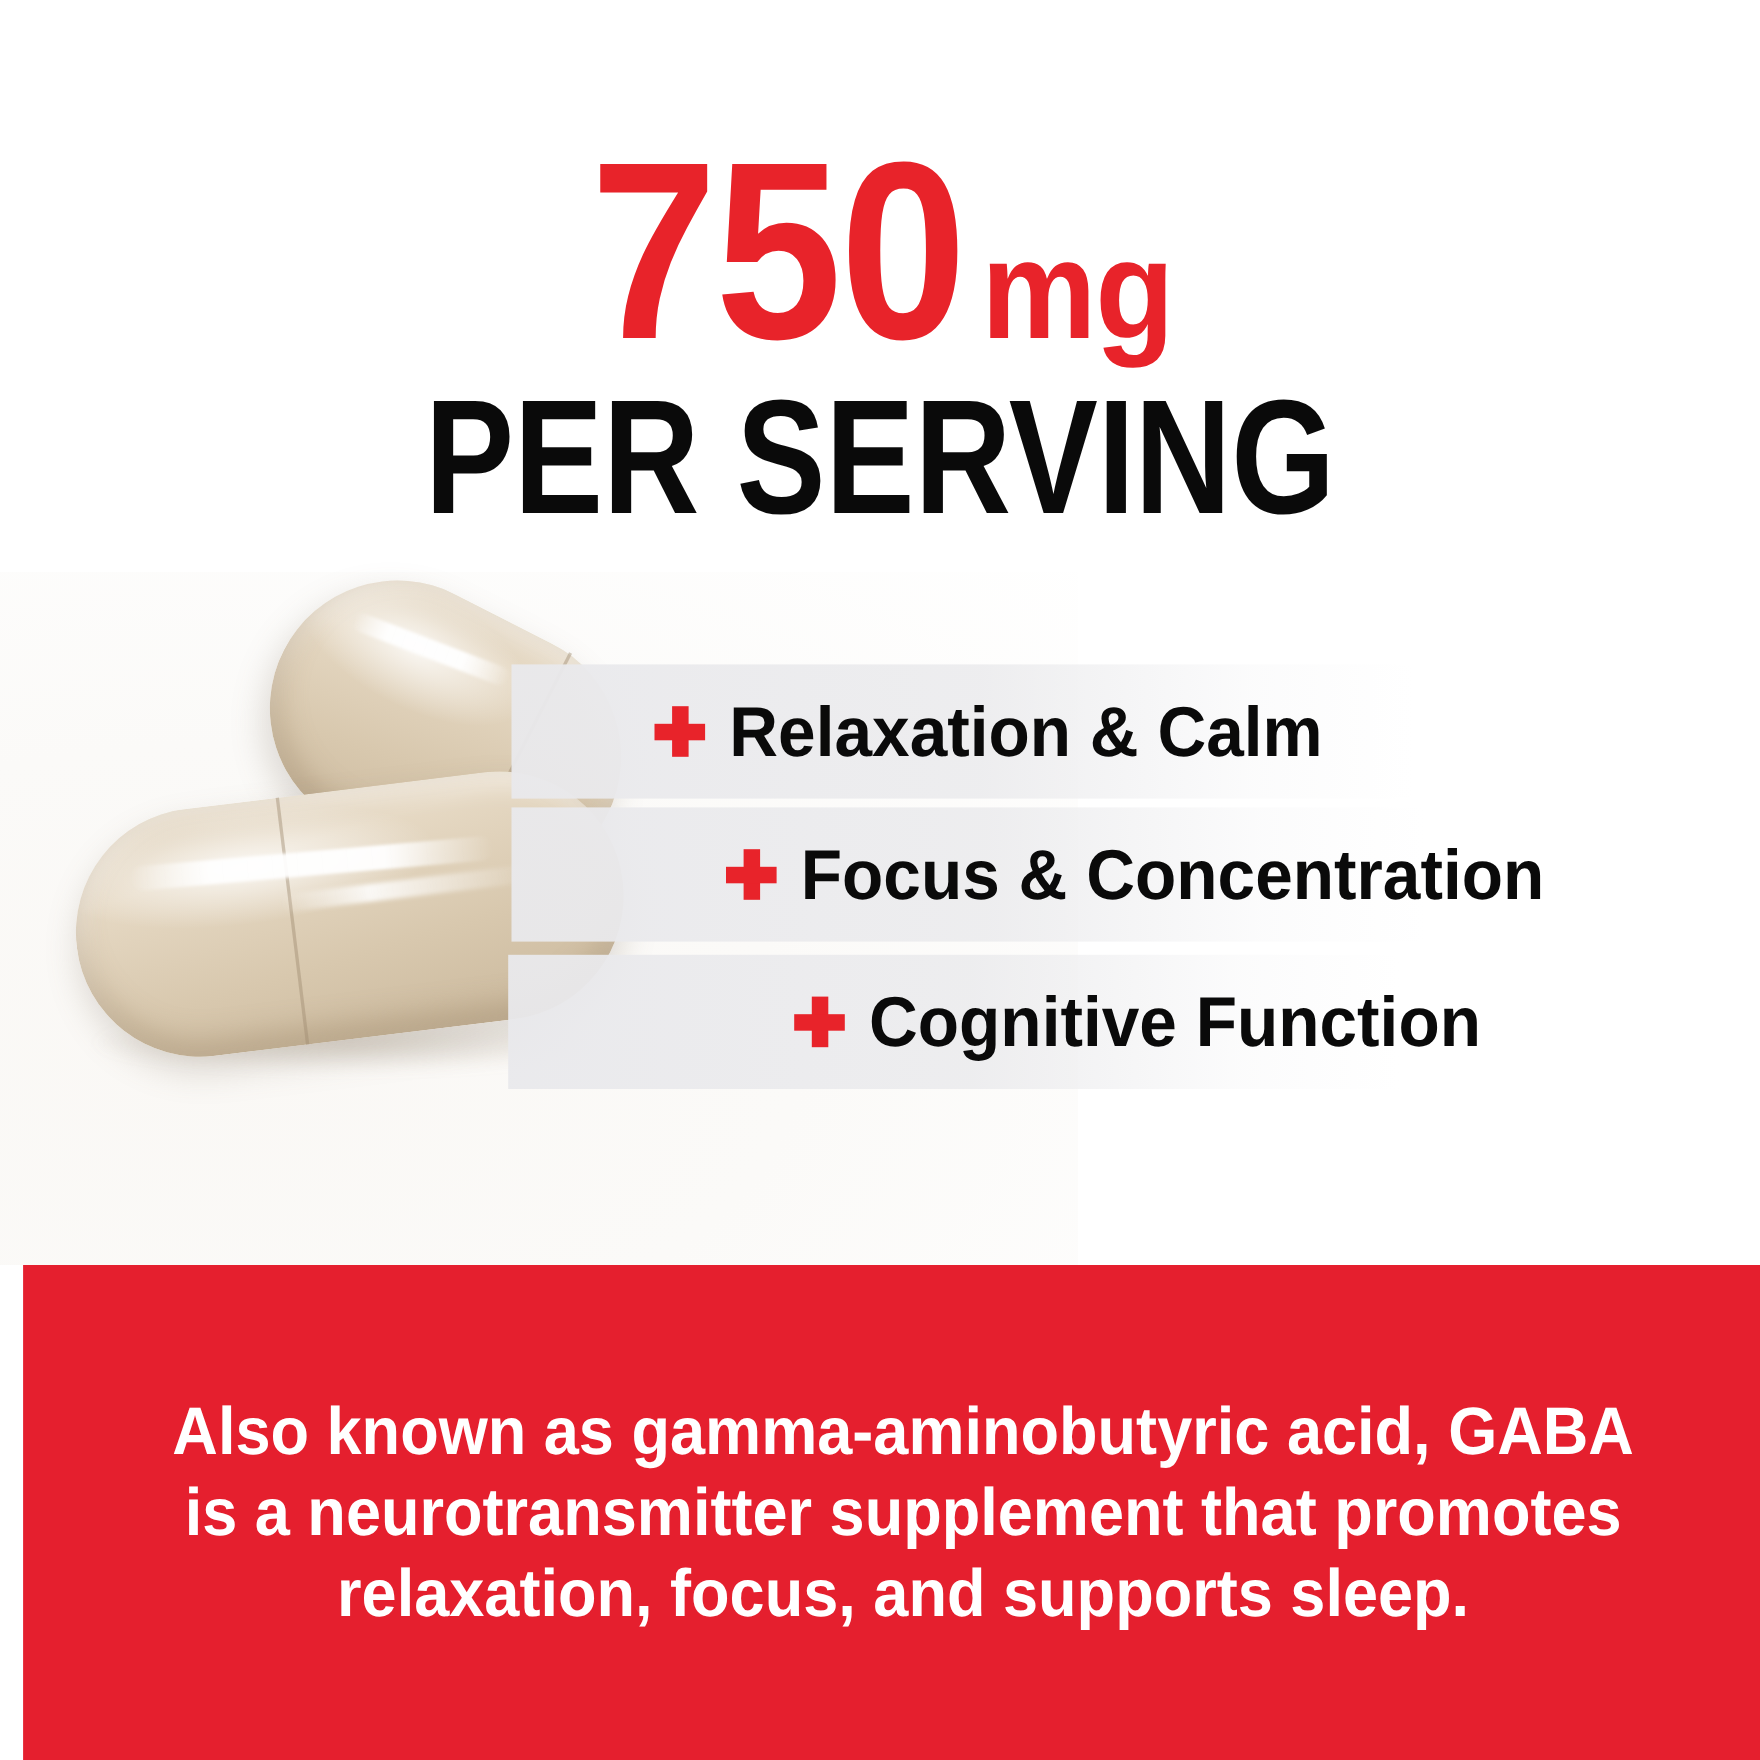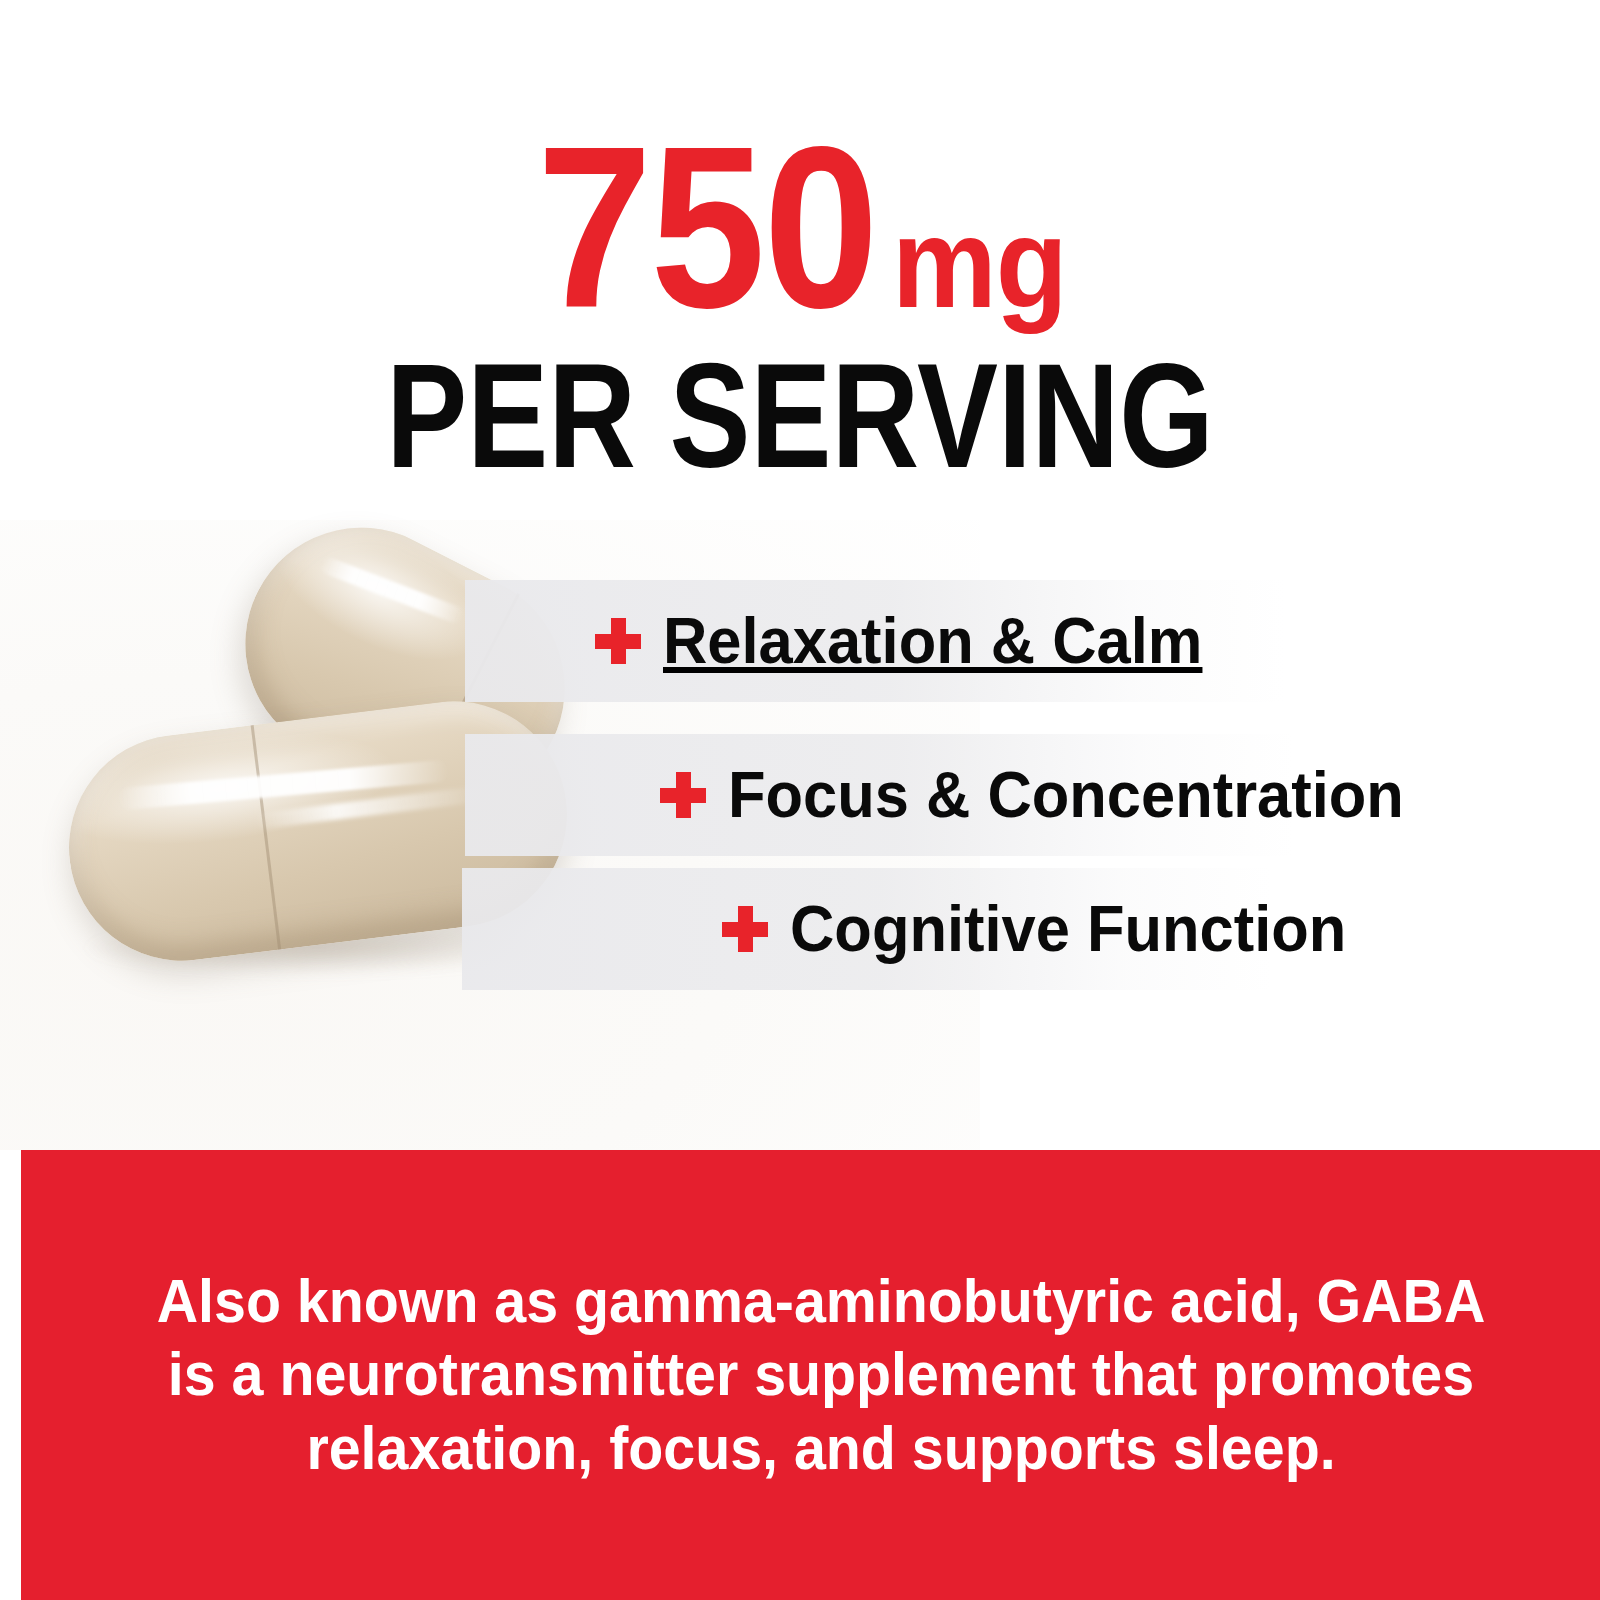--- a/index.html
+++ b/index.html
@@ -215,21 +215,21 @@
     font-family: "Liberation Sans Narrow", "Liberation Sans", sans-serif;
     font-weight: 700;
     font-size: 64px;
     line-height: 1;
     color: #0a0a0a;
     white-space: nowrap;
     transform: scaleX(0.96);
     transform-origin: left center;
   }
 
-  #benefit-0 { left: 595px; top: 580px; text-decoration: underline; }
+  #benefit-0 { left: 595px; top: 604px; }
   #benefit-0 .benefit-band { width: 820px; left: -130px; }
   #benefit-1 { left: 660px; top: 734px; }
   #benefit-1 .benefit-band { width: 830px; left: -195px; }
   #benefit-2 { left: 722px; top: 868px; }
   #benefit-2 .benefit-band { width: 810px; left: -260px; }
 
   
   .red-banner {
     position: absolute;
     left: 0;

